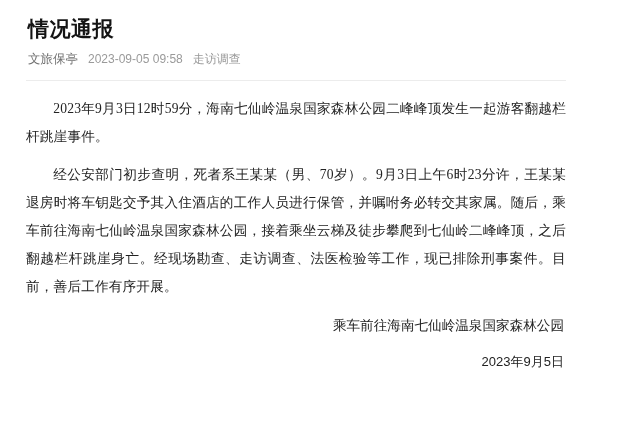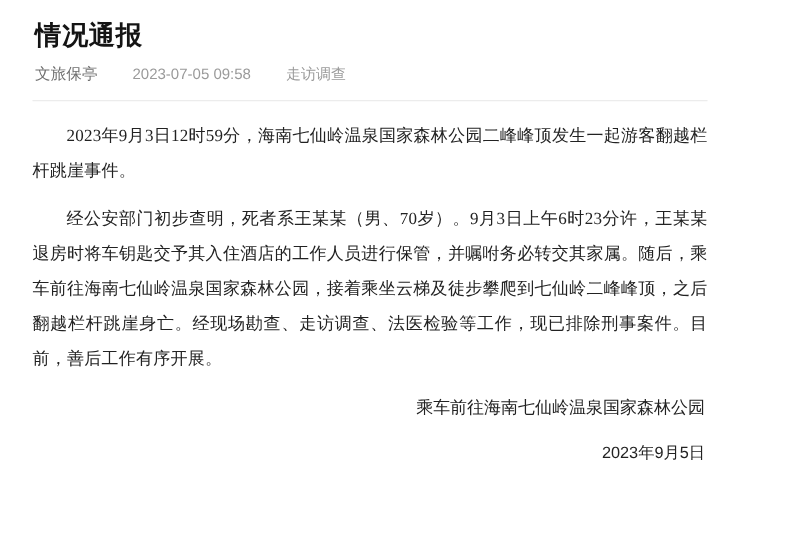--- a/index.html
+++ b/index.html
@@ -26,21 +26,21 @@
     font-size: 21px;
     font-weight: bold;
     color: #141414;
     letter-spacing: 0.5px;
     line-height: 30px;
     margin: 0 0 6px 2px;
   }
   .meta {
     display: flex;
     align-items: baseline;
-    gap: 28px;
+    gap: 10px;
     margin: 0 0 0 2px;
     font-size: 12px;
     color: #8a8a8a;
     line-height: 18px;
   }
   .meta .source {
     color: #6f6f6f;
     font-size: 12.5px;
   }
   .meta .time {
@@ -90,21 +90,21 @@
 </style>
 </head>
 <body>
 
 <div class="page">
 
   <h1 class="title">情况通报</h1>
 
   <div class="meta">
     <span class="source">文旅保亭</span>
-    <span class="time">2023-07-05 09:58</span>
+    <span class="time">2023-09-05 09:58</span>
     <span class="place">走访调查</span>
   </div>
 
   <div class="divider"></div>
 
   <div class="body">
     <p class="para">2023年9月3日12时59分，海南七仙岭温泉国家森林公园二峰峰顶发生一起游客翻越栏杆跳崖事件。</p>
     <p class="para">经公安部门初步查明，死者系王某某（男、70岁）。9月3日上午6时23分许，王某某退房时将车钥匙交予其入住酒店的工作人员进行保管，并嘱咐务必转交其家属。随后，乘车前往海南七仙岭温泉国家森林公园，接着乘坐云梯及徒步攀爬到七仙岭二峰峰顶，之后翻越栏杆跳崖身亡。经现场勘查、走访调查、法医检验等工作，现已排除刑事案件。目前，善后工作有序开展。</p>
   </div>
 

